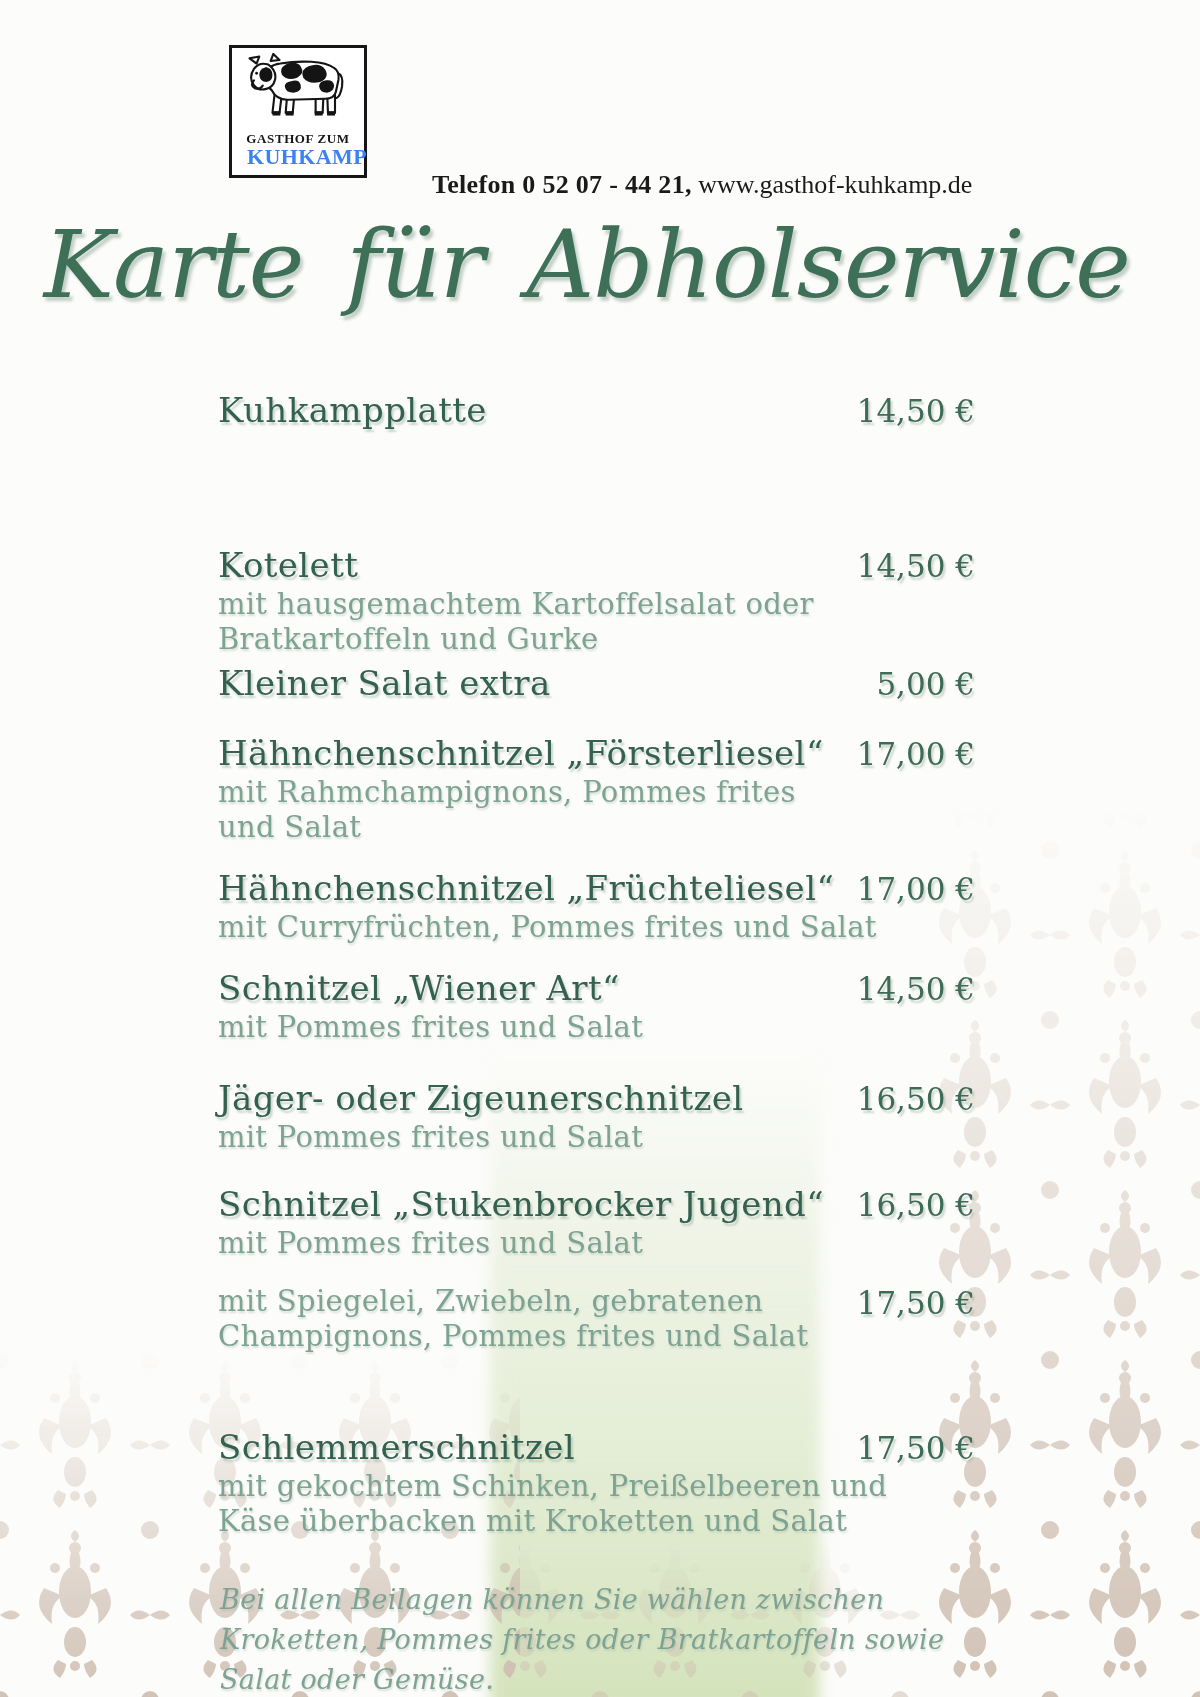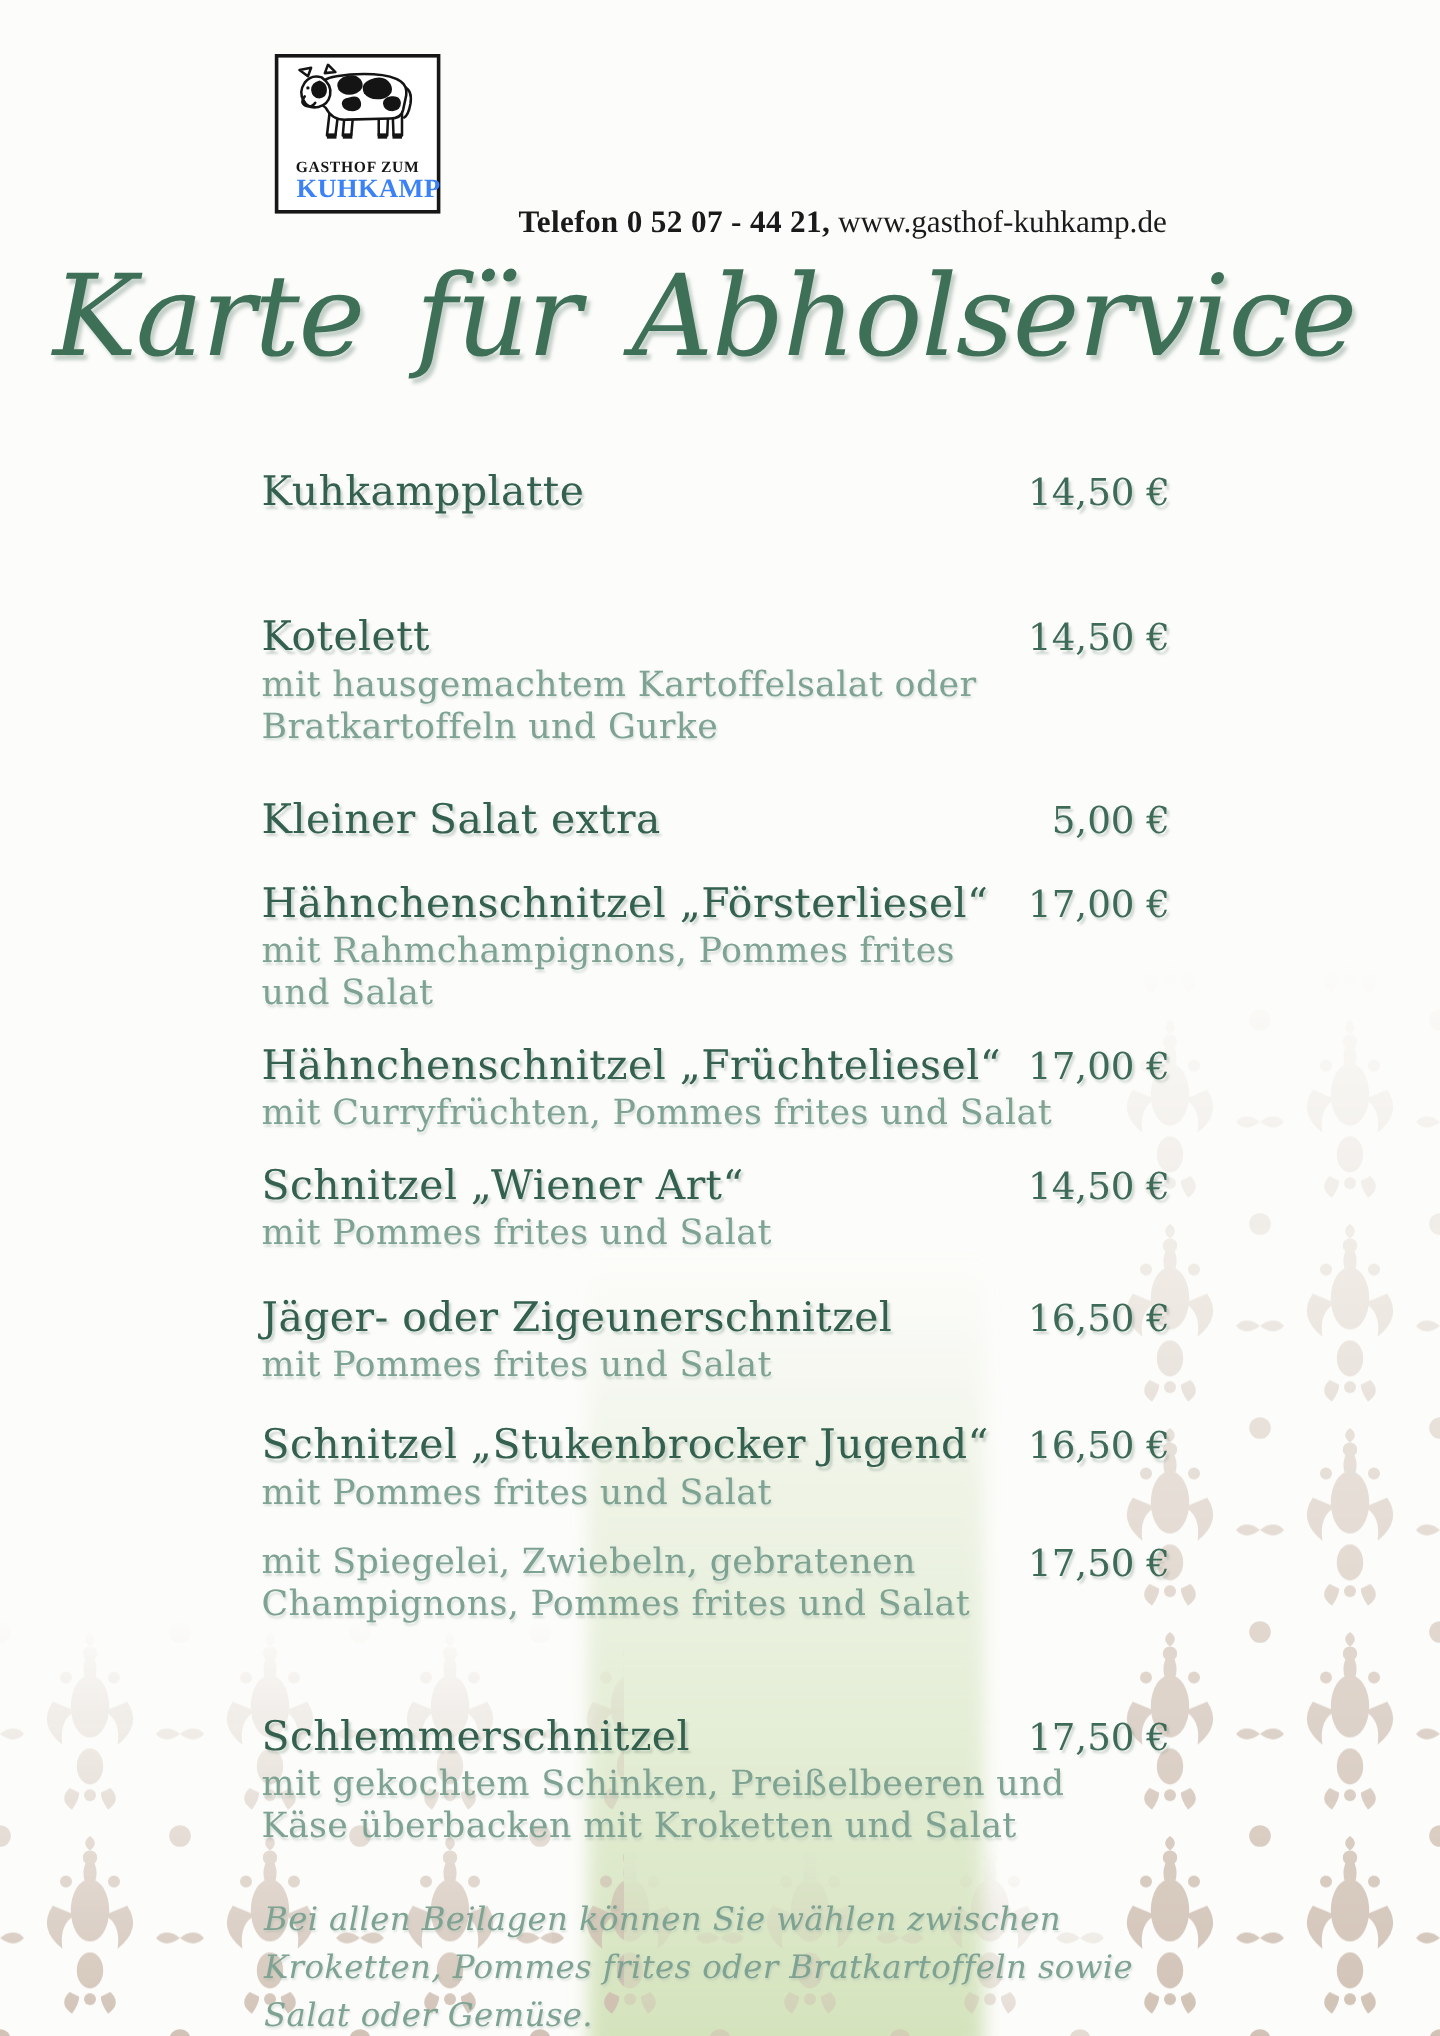--- a/index.html
+++ b/index.html
@@ -59,21 +59,21 @@
   }
   .menu-item .price{
     position:absolute;right:0;top:3px;font-size:31px;color:#3e6b58;
     text-shadow:2px 3px 2px rgba(125,150,138,0.38);
   }
   .menu-item .desc{
     font-size:29px;line-height:35px;color:#7ea393;
     white-space:pre-line;margin-top:2px;letter-spacing:0.3px;
     text-shadow:1px 2px 2px rgba(150,172,160,0.35);
   }
-  .mi1{top:390px;} .mi2{top:460px;} .mi3{top:511px;} .mi4{top:663px;}
+  .mi1{top:390px;} .mi2{top:460px;} .mi3{top:545px;} .mi4{top:663px;}
   .mi5{top:733px;} .mi6{top:868px;} .mi7{top:968px;} .mi8{top:1078px;}
   .mi9{top:1184px;} .mi10{top:1282px;} .mi11{top:1427px;}
 
   
   .footnote{
     position:absolute;left:220px;top:1580px;width:760px;
     font-style:italic;font-size:27px;line-height:40px;color:#7ea393;
     white-space:pre-line;letter-spacing:0.3px;
     text-shadow:1px 2px 2px rgba(150,172,160,0.35);
   }

